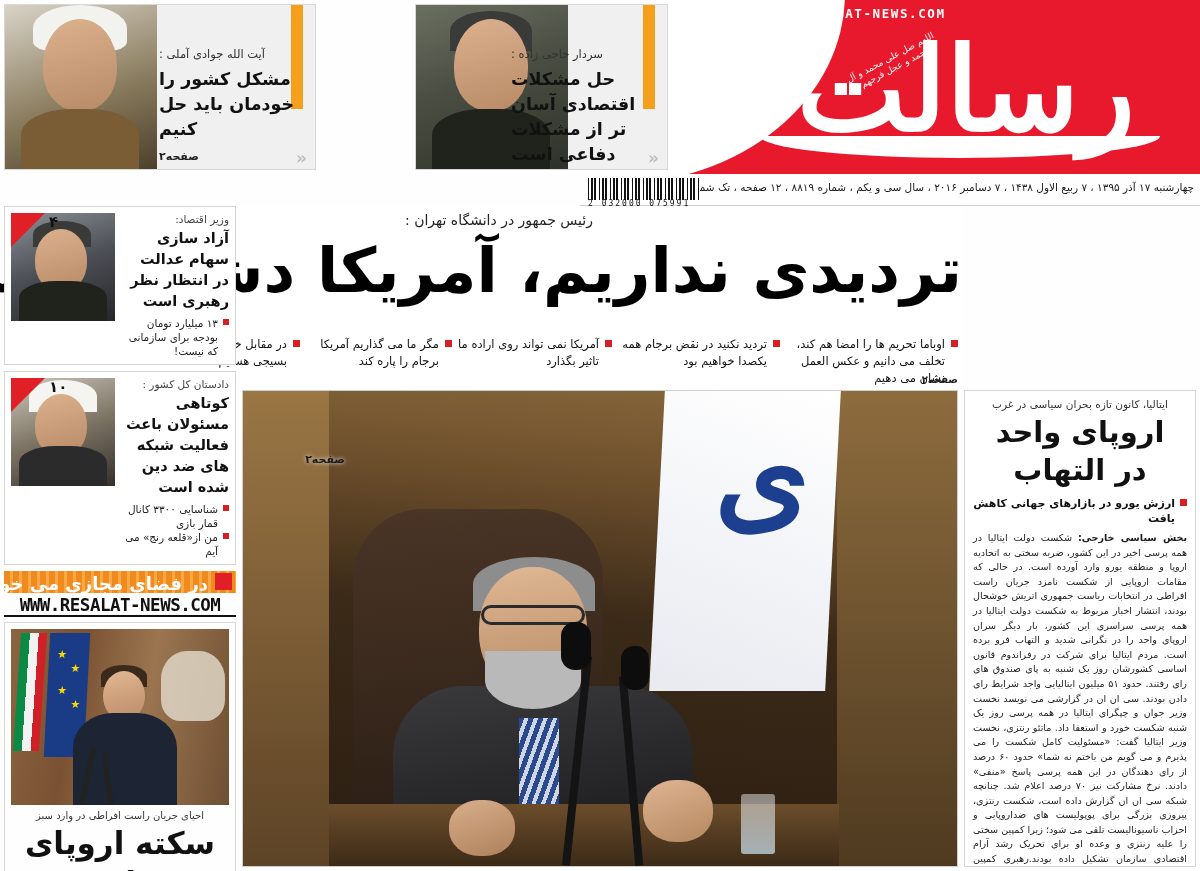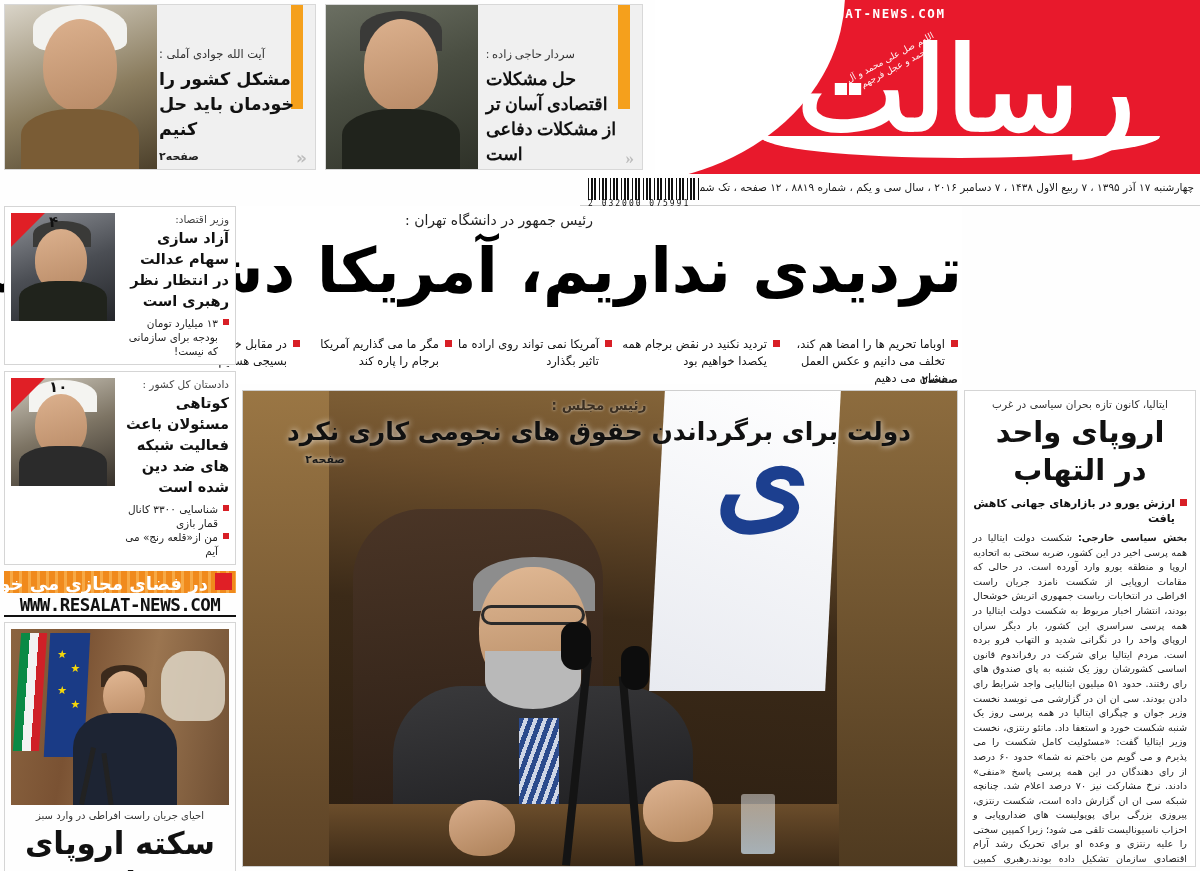--- a/index.html
+++ b/index.html
@@ -82,21 +82,21 @@
 
   
   .promo {
     position: absolute; top: 4px;
     height: 166px;
     background: #f0f0f0;
     border: 1px solid #d8d8d8;
     overflow: hidden;
     padding-left: 12px;
   }
-  .promo-a { right: 557px; width: 318px; font-family: Liberation Serif, serif; }
+  .promo-a { right: 532px; width: 253px; }
   .promo-b { right: 884px; width: 312px; }
   .promo-photo {
     position: absolute; top: 0; left: 0;
     width: 152px; height: 166px;
     background: linear-gradient(160deg,#6b6f62 0%,#4a4e42 45%,#2e3128 100%);
   }
   .promo-b .promo-photo {
     background: linear-gradient(160deg,#d9d4c8 0%,#8a7c5e 55%,#4b3f2a 100%);
   }
   .photo-face {
@@ -697,24 +697,20 @@
     <div class="mp-glasses"></div>
     <div class="mp-beard"></div>
     <div class="mp-desk"></div>
     <div class="mp-hand-l"></div>
     <div class="mp-hand-r"></div>
     <div class="mp-micstand"></div>
     <div class="mp-micstand2"></div>
     <div class="mp-michead"></div>
     <div class="mp-michead2"></div>
     <div class="mp-glass"></div>
-    <div class="mp-caption">
-      <div class="mp-kicker">رئیس مجلس :</div>
-      <div class="mp-title">دولت برای برگرداندن حقوق های نجومی کاری نکرد</div>
-    </div>
     <div class="mp-page">صفحه۲</div>
   </div>
 
   <div class="rcol">
     <div class="rcol-kicker">ایتالیا، کانون تازه بحران سیاسی در غرب</div>
     <div class="rcol-title">اروپای واحد</div>
     <div class="rcol-title">در التهاب</div>
     <div class="rcol-lede">ارزش یورو در بازارهای جهانی کاهش یافت</div>
     <div class="rcol-body">
       <b>بخش سیاسی خارجی:</b>

